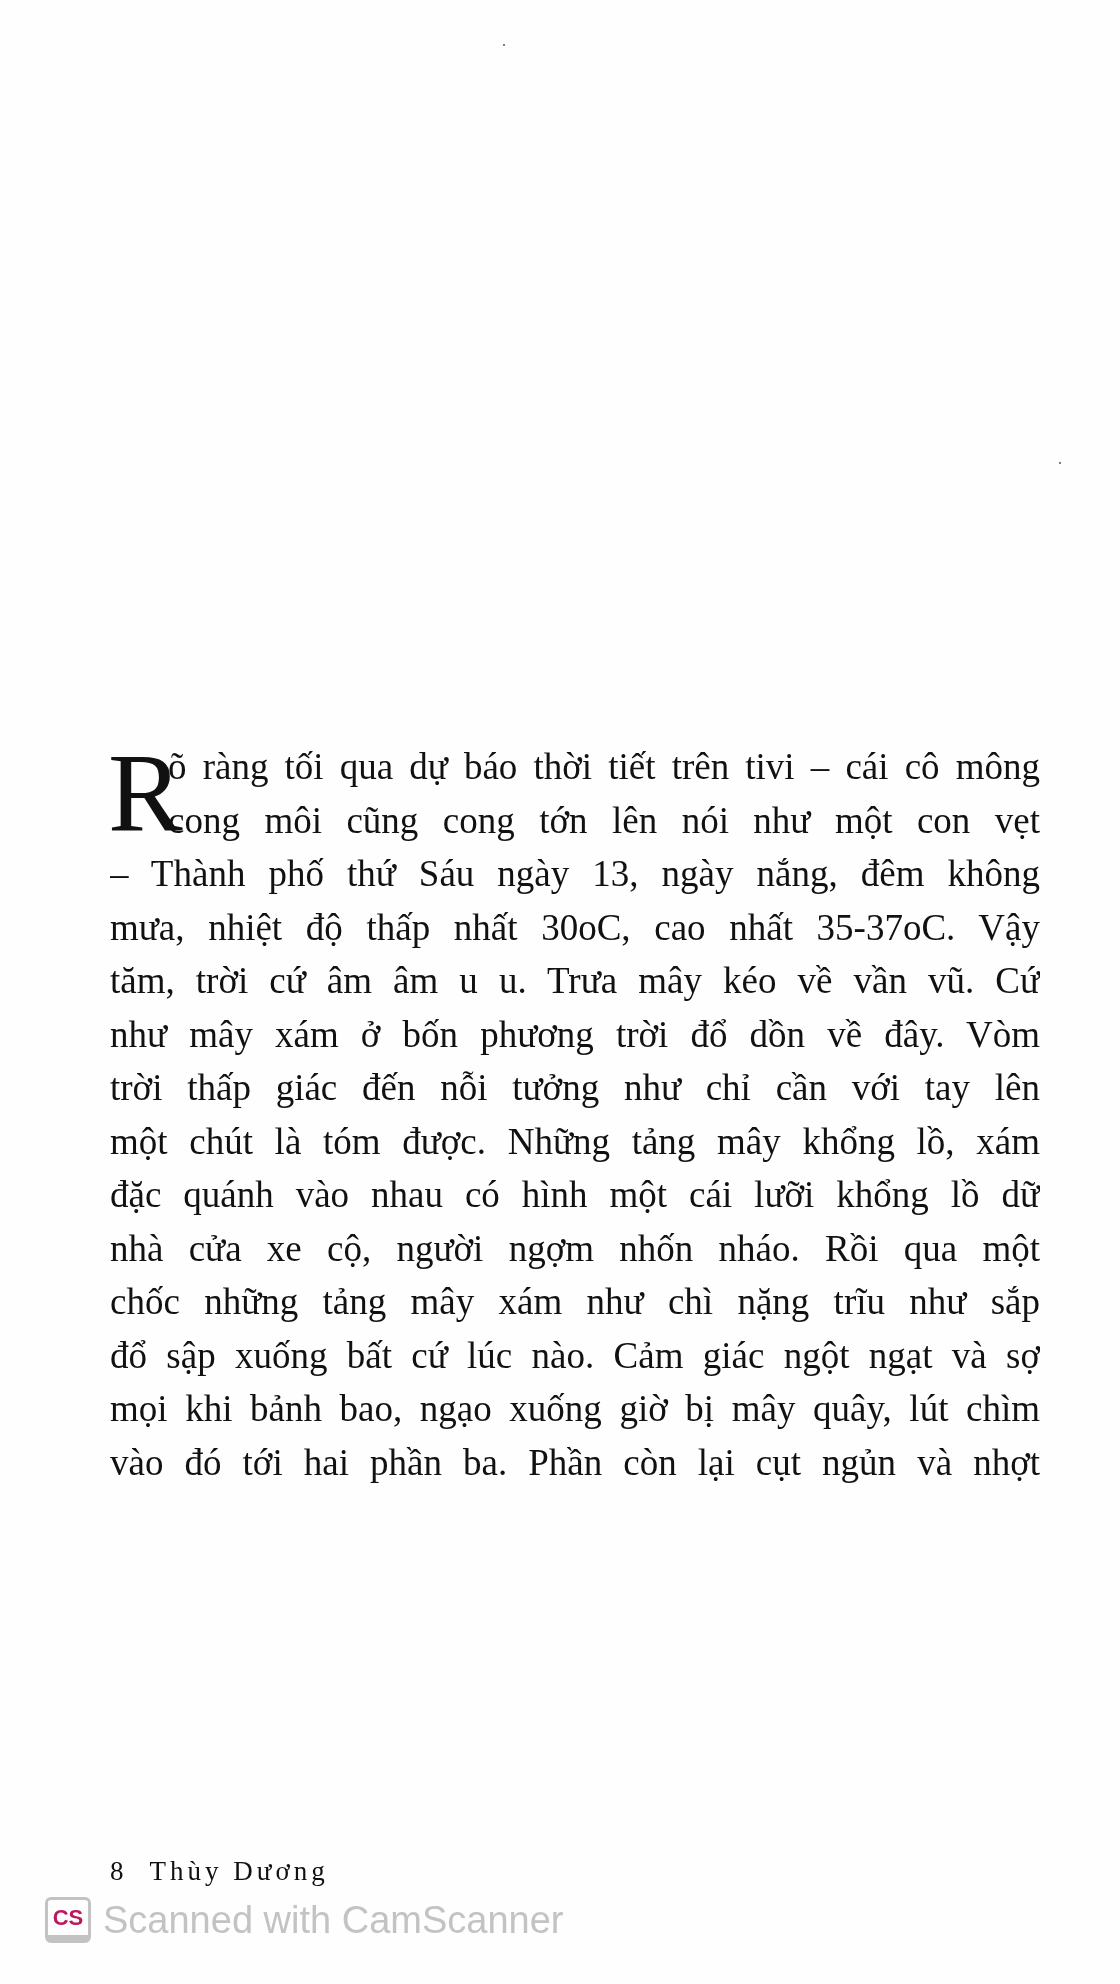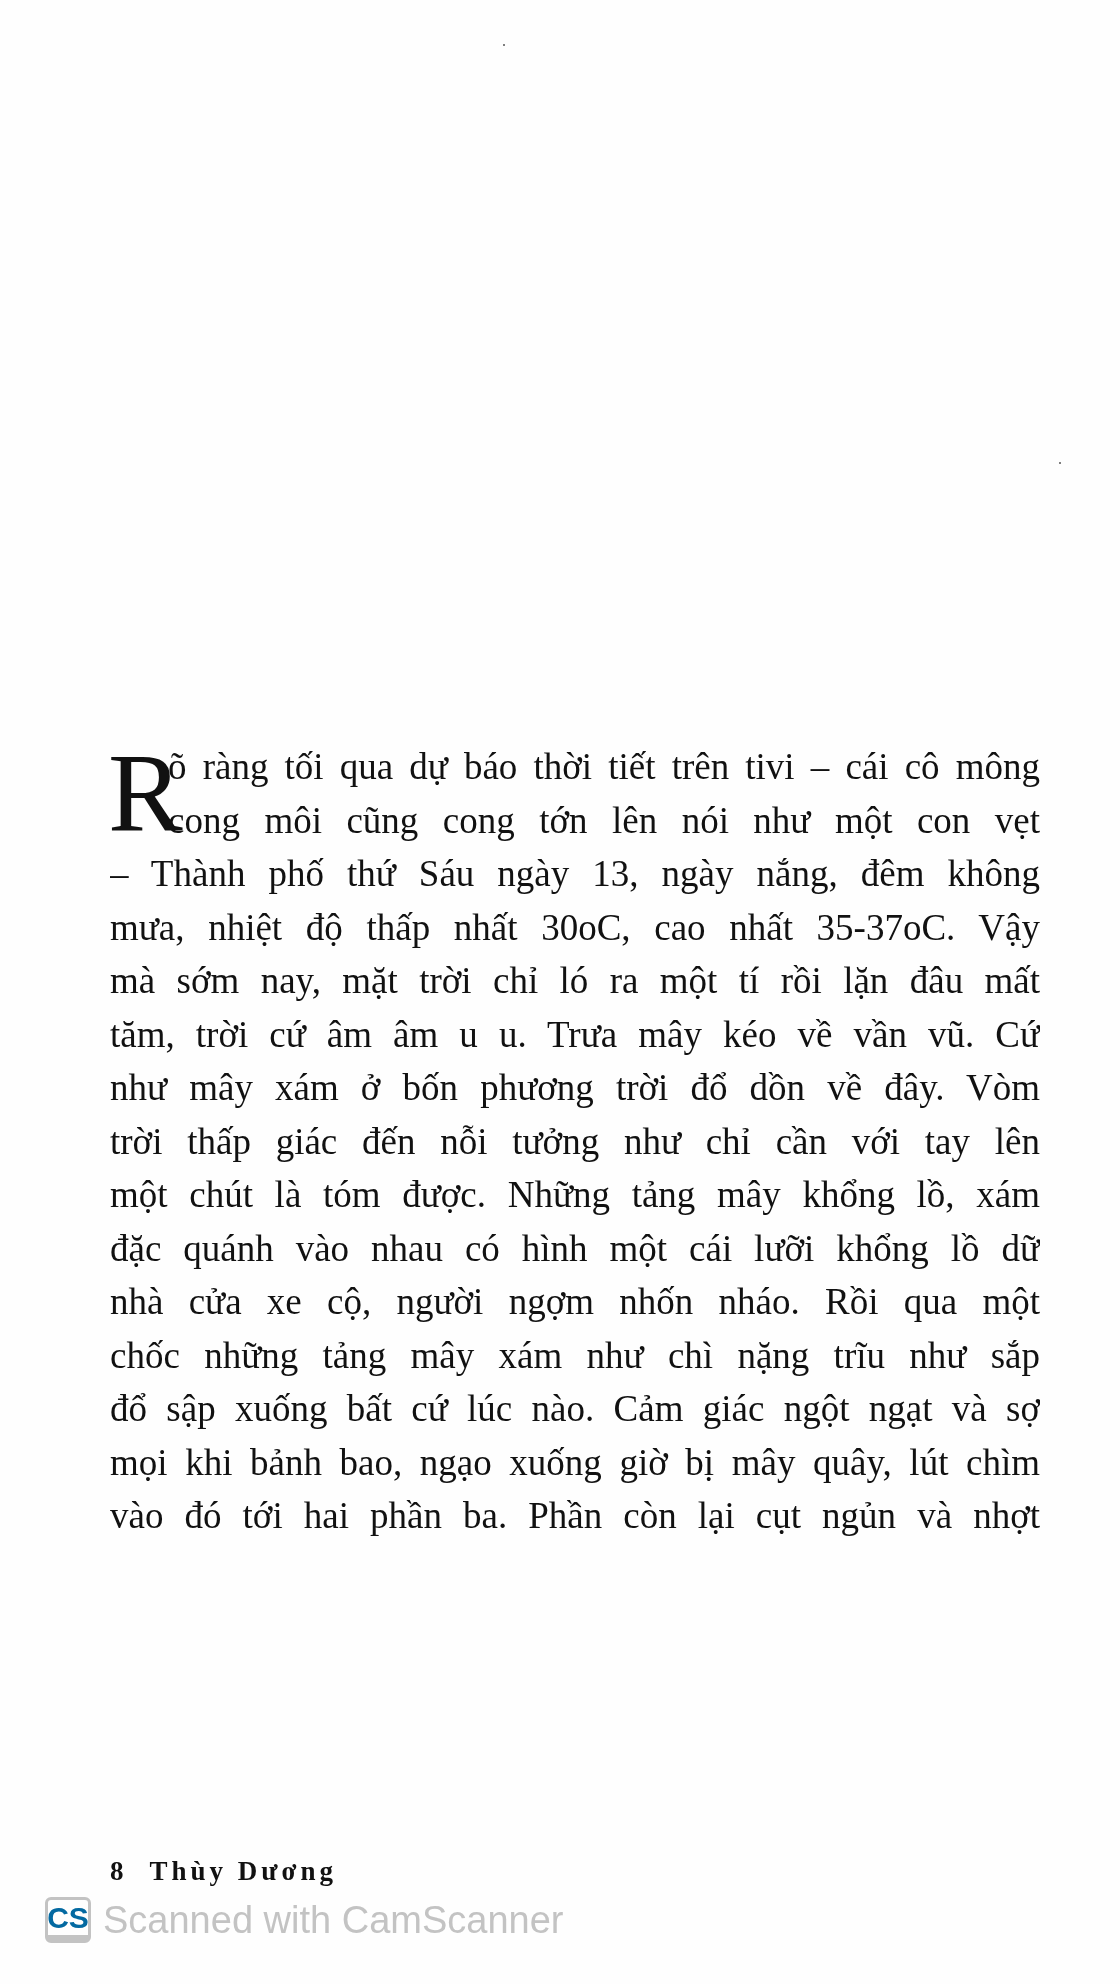--- a/index.html
+++ b/index.html
@@ -27,21 +27,21 @@
     font-size: 112px;
     line-height: 96px;
     color: #111;
   }
   .indented { padding-left: 58px; }
   .footer {
     position: absolute;
     left: 110px;
     top: 1856px;
     font-family: "Liberation Serif", "DejaVu Serif", serif;
-    font-weight: bold;
+    font-weight: normal;
     font-size: 27px;
     color: #111;
     letter-spacing: 4px;
   }
   .footer .page-num { margin-right: 26px; letter-spacing: 0; }
   .watermark {
     position: absolute;
     left: 45px;
     top: 1897px;
     display: flex;
@@ -52,41 +52,40 @@
     font-size: 38px;
   }
   .cs-logo {
     width: 46px; height: 46px;
     border: 3px solid #c3c3c3;
     border-radius: 6px;
     box-sizing: border-box;
     display: flex; align-items: center; justify-content: center;
     font-family: "Liberation Sans", "DejaVu Sans", sans-serif;
     font-weight: bold;
-    font-size: 30px;
-    color: #0369a1;
+    font-size: 22px;
+    color: #be185d;
     border-bottom-width: 8px;
   }
 </style>
 </head>
 <body>
 
 <div class="page">
   <div class="speck" style="left:503px;top:44px;width:2px;height:2px;"></div>
   <div class="speck" style="left:1059px;top:462px;width:2px;height:2px;"></div>
 
   <div class="body-text">
     <div class="dropcap-wrap">
       <span class="dropcap">R</span>
       <span class="line justify indented">õ ràng tối qua dự báo thời tiết trên tivi – cái cô mông</span>
       <span class="line justify indented">cong môi cũng cong tớn lên nói như một con vẹt</span>
     </div>
     <span class="line justify">– Thành phố thứ Sáu ngày 13, ngày nắng, đêm không</span>
     <span class="line justify">mưa, nhiệt độ thấp nhất 30oC, cao nhất 35-37oC. Vậy</span>
-    <span class="line justify">mà sớm nay, mặt trời chỉ ló ra một tí rồi lặn đâu mất</span>
     <span class="line justify">tăm, trời cứ âm âm u u. Trưa mây kéo về vần vũ. Cứ</span>
     <span class="line justify">như mây xám ở bốn phương trời đổ dồn về đây. Vòm</span>
     <span class="line justify">trời thấp giác đến nỗi tưởng như chỉ cần với tay lên</span>
     <span class="line justify">một chút là tóm được. Những tảng mây khổng lồ, xám</span>
     <span class="line justify">đặc quánh vào nhau có hình một cái lưỡi khổng lồ dữ</span>
     <span class="line justify">nhà cửa xe cộ, người ngợm nhốn nháo. Rồi qua một</span>
     <span class="line justify">chốc những tảng mây xám như chì nặng trĩu như sắp</span>
     <span class="line justify">đổ sập xuống bất cứ lúc nào. Cảm giác ngột ngạt và sợ</span>
     <span class="line justify">mọi khi bảnh bao, ngạo xuống giờ bị mây quây, lút chìm</span>
     <span class="line justify">vào đó tới hai phần ba. Phần còn lại cụt ngủn và nhợt</span>

